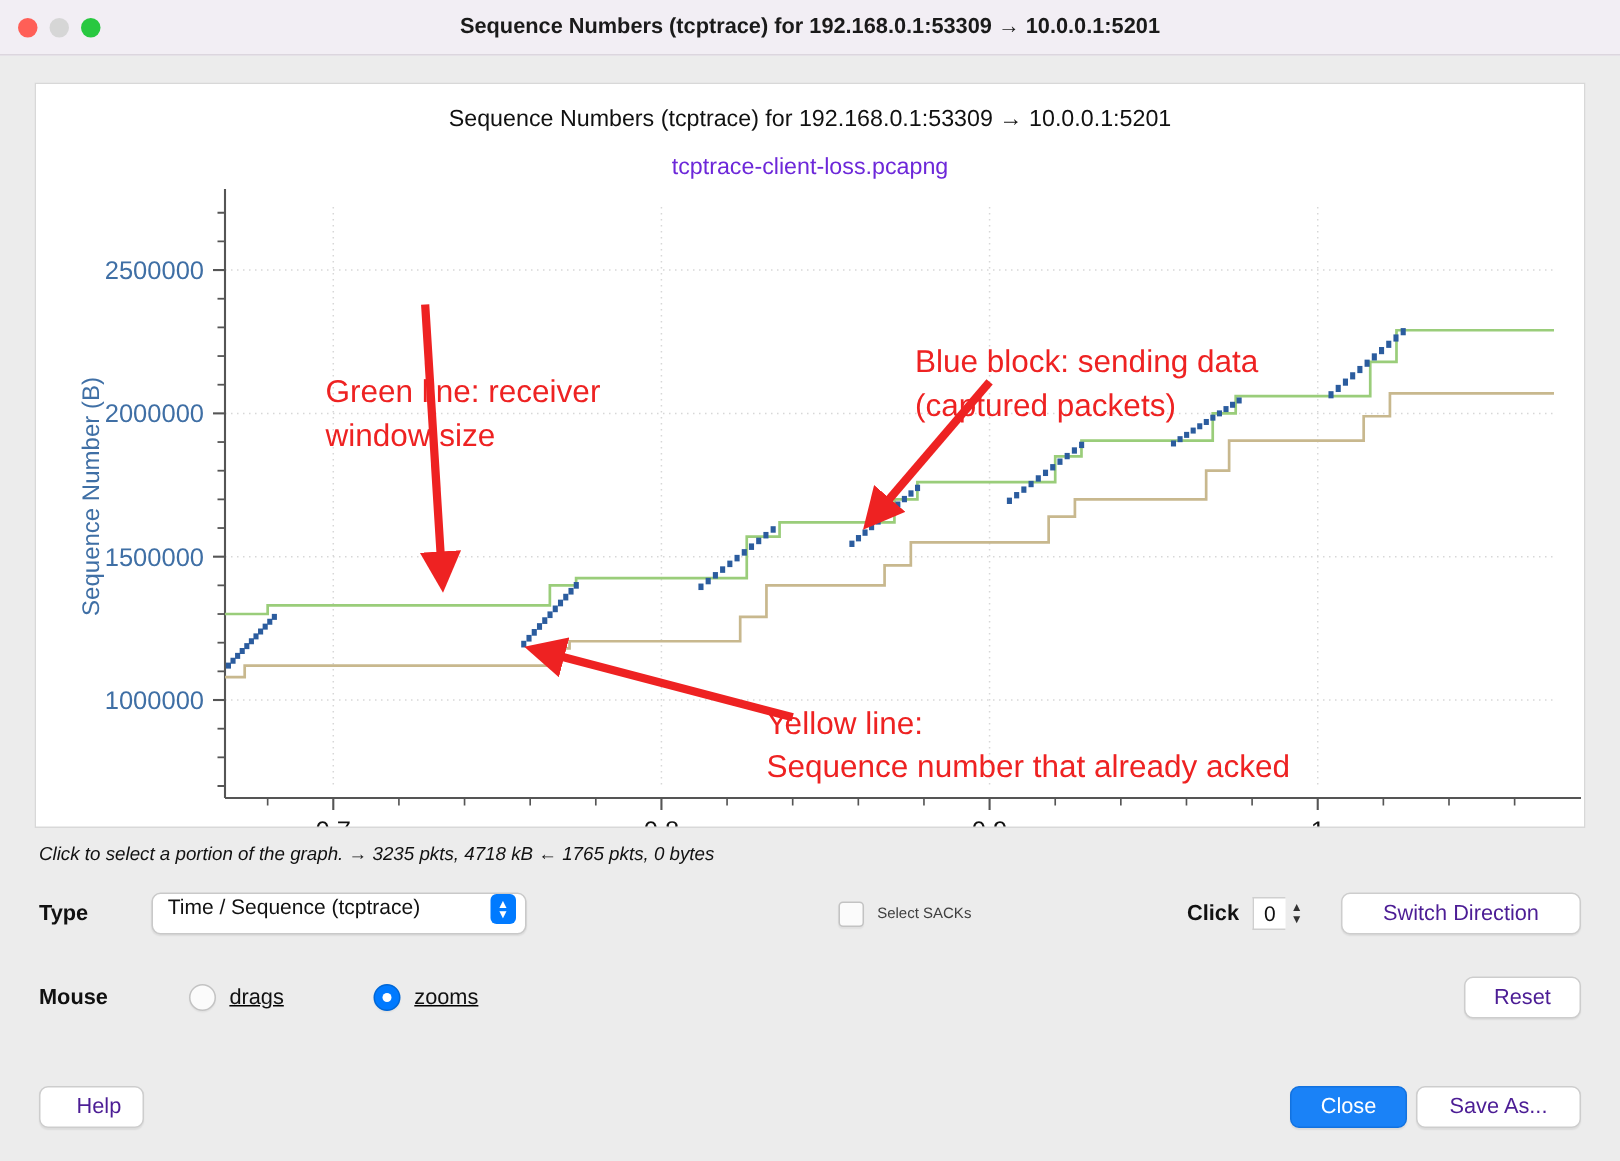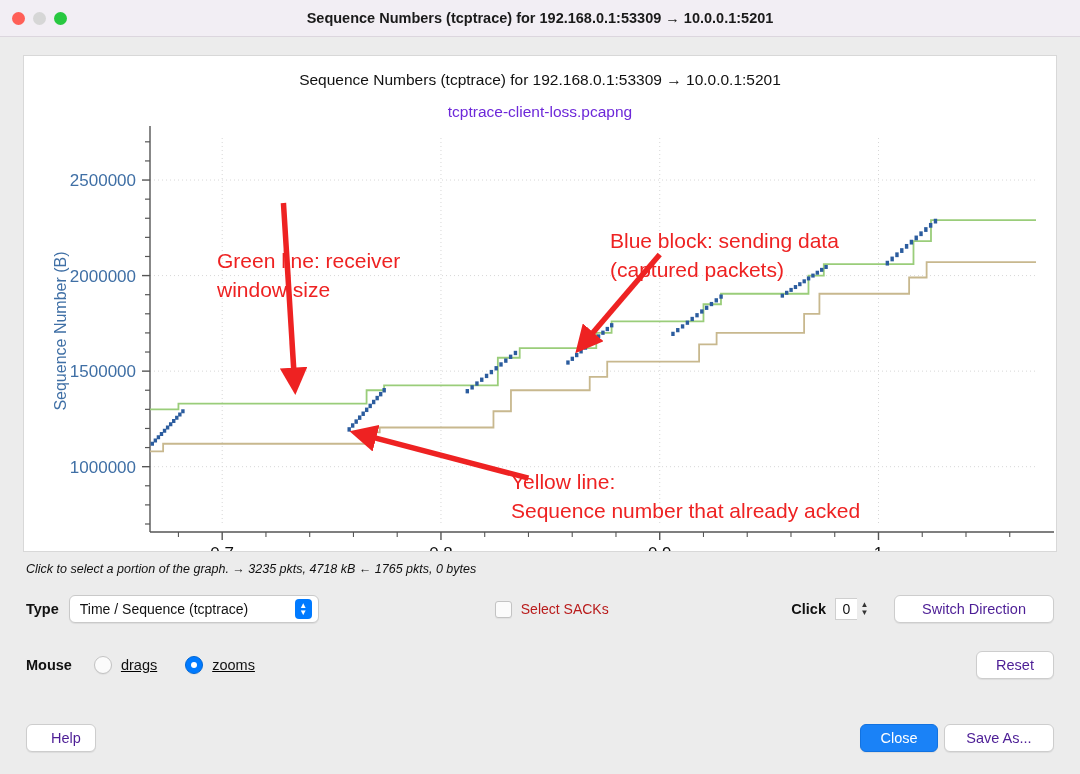--- a/index.html
+++ b/index.html
@@ -96,39 +96,39 @@
 
   
   .controls {
     padding: 0 26px;
     margin-top: 16px;
   }
   .row {
     display: flex;
     align-items: center;
     height: 34px;
+    gap: 32px;
   }
   .row.r2 { margin-top: 22px; justify-content: space-between; }
   .lbl {
     font-size: 14.5px;
     color: #111;
     font-weight: bold;
   }
 
   
   .popup {
     margin-left: 10px;
     height: 26px;
     min-width: 232px;
     background: #ffffff;
     border: 1px solid #c9c9c9;
     border-radius: 6px;
     box-shadow: 0 1px 1px rgba(0,0,0,.07);
     display: flex;
-    align-items: center;
     padding: 0 6px 0 10px;
     justify-content: space-between;
     font-size: 14px;
     color: #111;
   }
   .popup-chev {
     width: 17px;
     height: 20px;
     background: #007aff;
     border-radius: 4px;
@@ -151,22 +151,22 @@
   .chk {
     width: 15px;
     height: 15px;
     border: 1px solid #c3c3c3;
     border-radius: 3px;
     background: #fbfbfb;
     box-shadow: 0 1px 1px rgba(0,0,0,.05);
   }
   .chk-label {
     margin-left: 9px;
-    font-size: 14px;
-    color: #b91c1c;
+    font-size: 10px;
+    color: #404040;
   }
 
   
   .stream-group {
     display: flex;
     align-items: center;
     margin-left: auto;
   }
   .stepper {
     display: flex;

